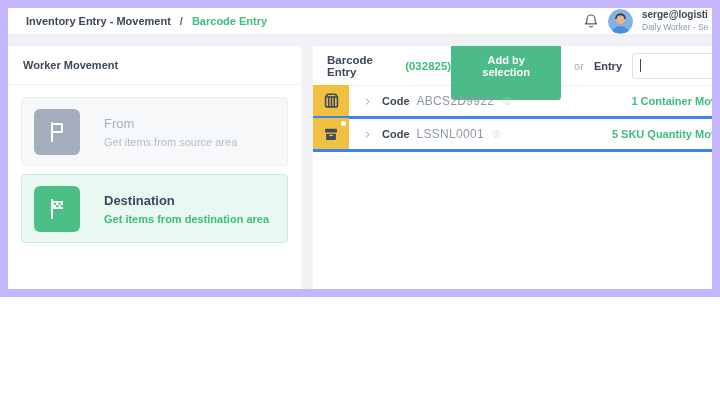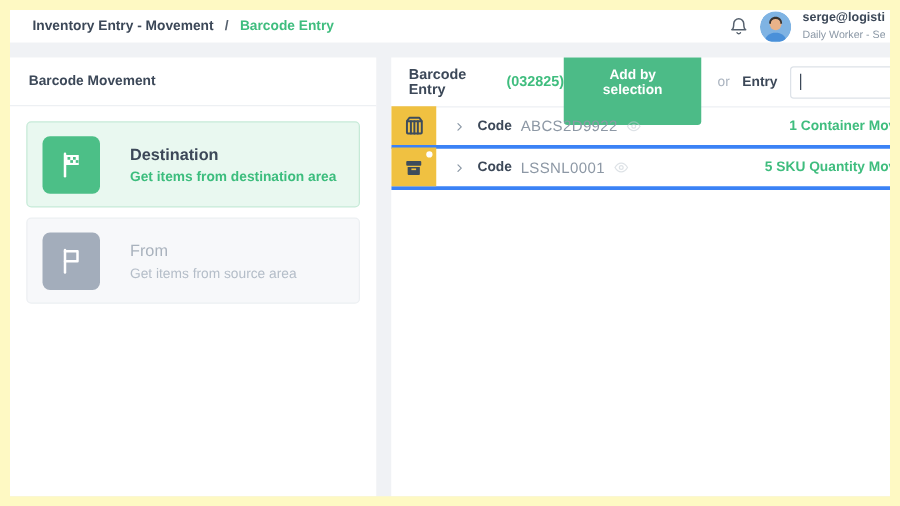--- a/index.html
+++ b/index.html
@@ -1,17 +1,17 @@
 <!DOCTYPE html>
 <html><head>
 <meta charset="utf-8">
 <style>
   * { margin:0; padding:0; box-sizing:border-box; }
   html,body { width:720px; height:405px; font-family:"Liberation Sans", sans-serif; }
-  .frame { width:720px; height:405px; background:#fef9c3; padding:8px; }
+  .frame { width:720px; height:297px; background:#c4b5fd; padding:8px; }
   .app { width:100%; height:100%; background:#f0f2f5; display:flex; flex-direction:column; overflow:hidden; }
 
   
   .topbar { height:26px; background:#fff; display:flex; align-items:center; padding:0 4px 0 18px; flex:none; }
   .breadcrumb { display:flex; align-items:center; gap:9px; font-size:11px; font-weight:700; color:#3c4858; }
   .crumb-sep { color:#55606d; }
   .crumb-current { color:#3fbd7e; }
   .topbar-right { margin-left:auto; display:flex; align-items:center; gap:9px; }
   .bell { display:flex; }
   .avatar { width:25px; height:25px; border-radius:50%; overflow:hidden; flex:none; }
@@ -89,53 +89,53 @@
         <div class="user-meta">
           <div class="user-email">serge@logistical.co</div>
           <div class="user-role">Daily Worker - Sentul</div>
         </div>
       </div>
     </header>
 
     <div class="content">
 
       <aside class="left-panel">
-        <div class="lp-header">Barcode Movement</div>
+        <div class="lp-header">Worker Movement</div>
         <div class="cards">
+
+          <div class="card">
+            <span class="icon-box">
+              <svg width="24" height="24" viewBox="0 0 24 24" fill="none" stroke="#fff" stroke-width="2" stroke-linecap="round" stroke-linejoin="round">
+                <path d="M7 21V3"></path>
+                <path d="M7 4h10v8H7"></path>
+              </svg>
+            </span>
+            <div>
+              <div class="card-title">From</div>
+              <div class="card-sub">Get items from source area</div>
+            </div>
+          </div>
 
           <div class="card selected">
             <span class="icon-box">
               <svg width="24" height="24" viewBox="0 0 24 24">
                 <path d="M7 21V3" stroke="#fff" stroke-width="2" stroke-linecap="round"></path>
                 <rect x="7" y="4" width="11" height="8" fill="#fff"></rect>
                 <rect x="9" y="5.6" width="2.2" height="2.2" fill="#4cbf87"></rect>
                 <rect x="13.4" y="5.6" width="2.2" height="2.2" fill="#4cbf87"></rect>
                 <rect x="11.2" y="8.1" width="2.2" height="2.2" fill="#4cbf87"></rect>
                 <rect x="15.6" y="8.1" width="2.2" height="2.2" fill="#4cbf87"></rect>
               </svg>
             </span>
             <div>
               <div class="card-title">Destination</div>
               <div class="card-sub">Get items from destination area</div>
             </div>
           </div>
 
-          <div class="card">
-            <span class="icon-box">
-              <svg width="24" height="24" viewBox="0 0 24 24" fill="none" stroke="#fff" stroke-width="2" stroke-linecap="round" stroke-linejoin="round">
-                <path d="M7 21V3"></path>
-                <path d="M7 4h10v8H7"></path>
-              </svg>
-            </span>
-            <div>
-              <div class="card-title">From</div>
-              <div class="card-sub">Get items from source area</div>
-            </div>
-          </div>
-
         </div>
       </aside>
 
       <section class="right-panel">
         <div class="rp-header">
           <span class="rp-title">Barcode Entry</span>
           <span class="rp-batch">(032825)</span>
           <button class="add-btn">Add by selection</button>
           <span class="or-label">or</span>
           <span class="scan-label">Entry</span>

